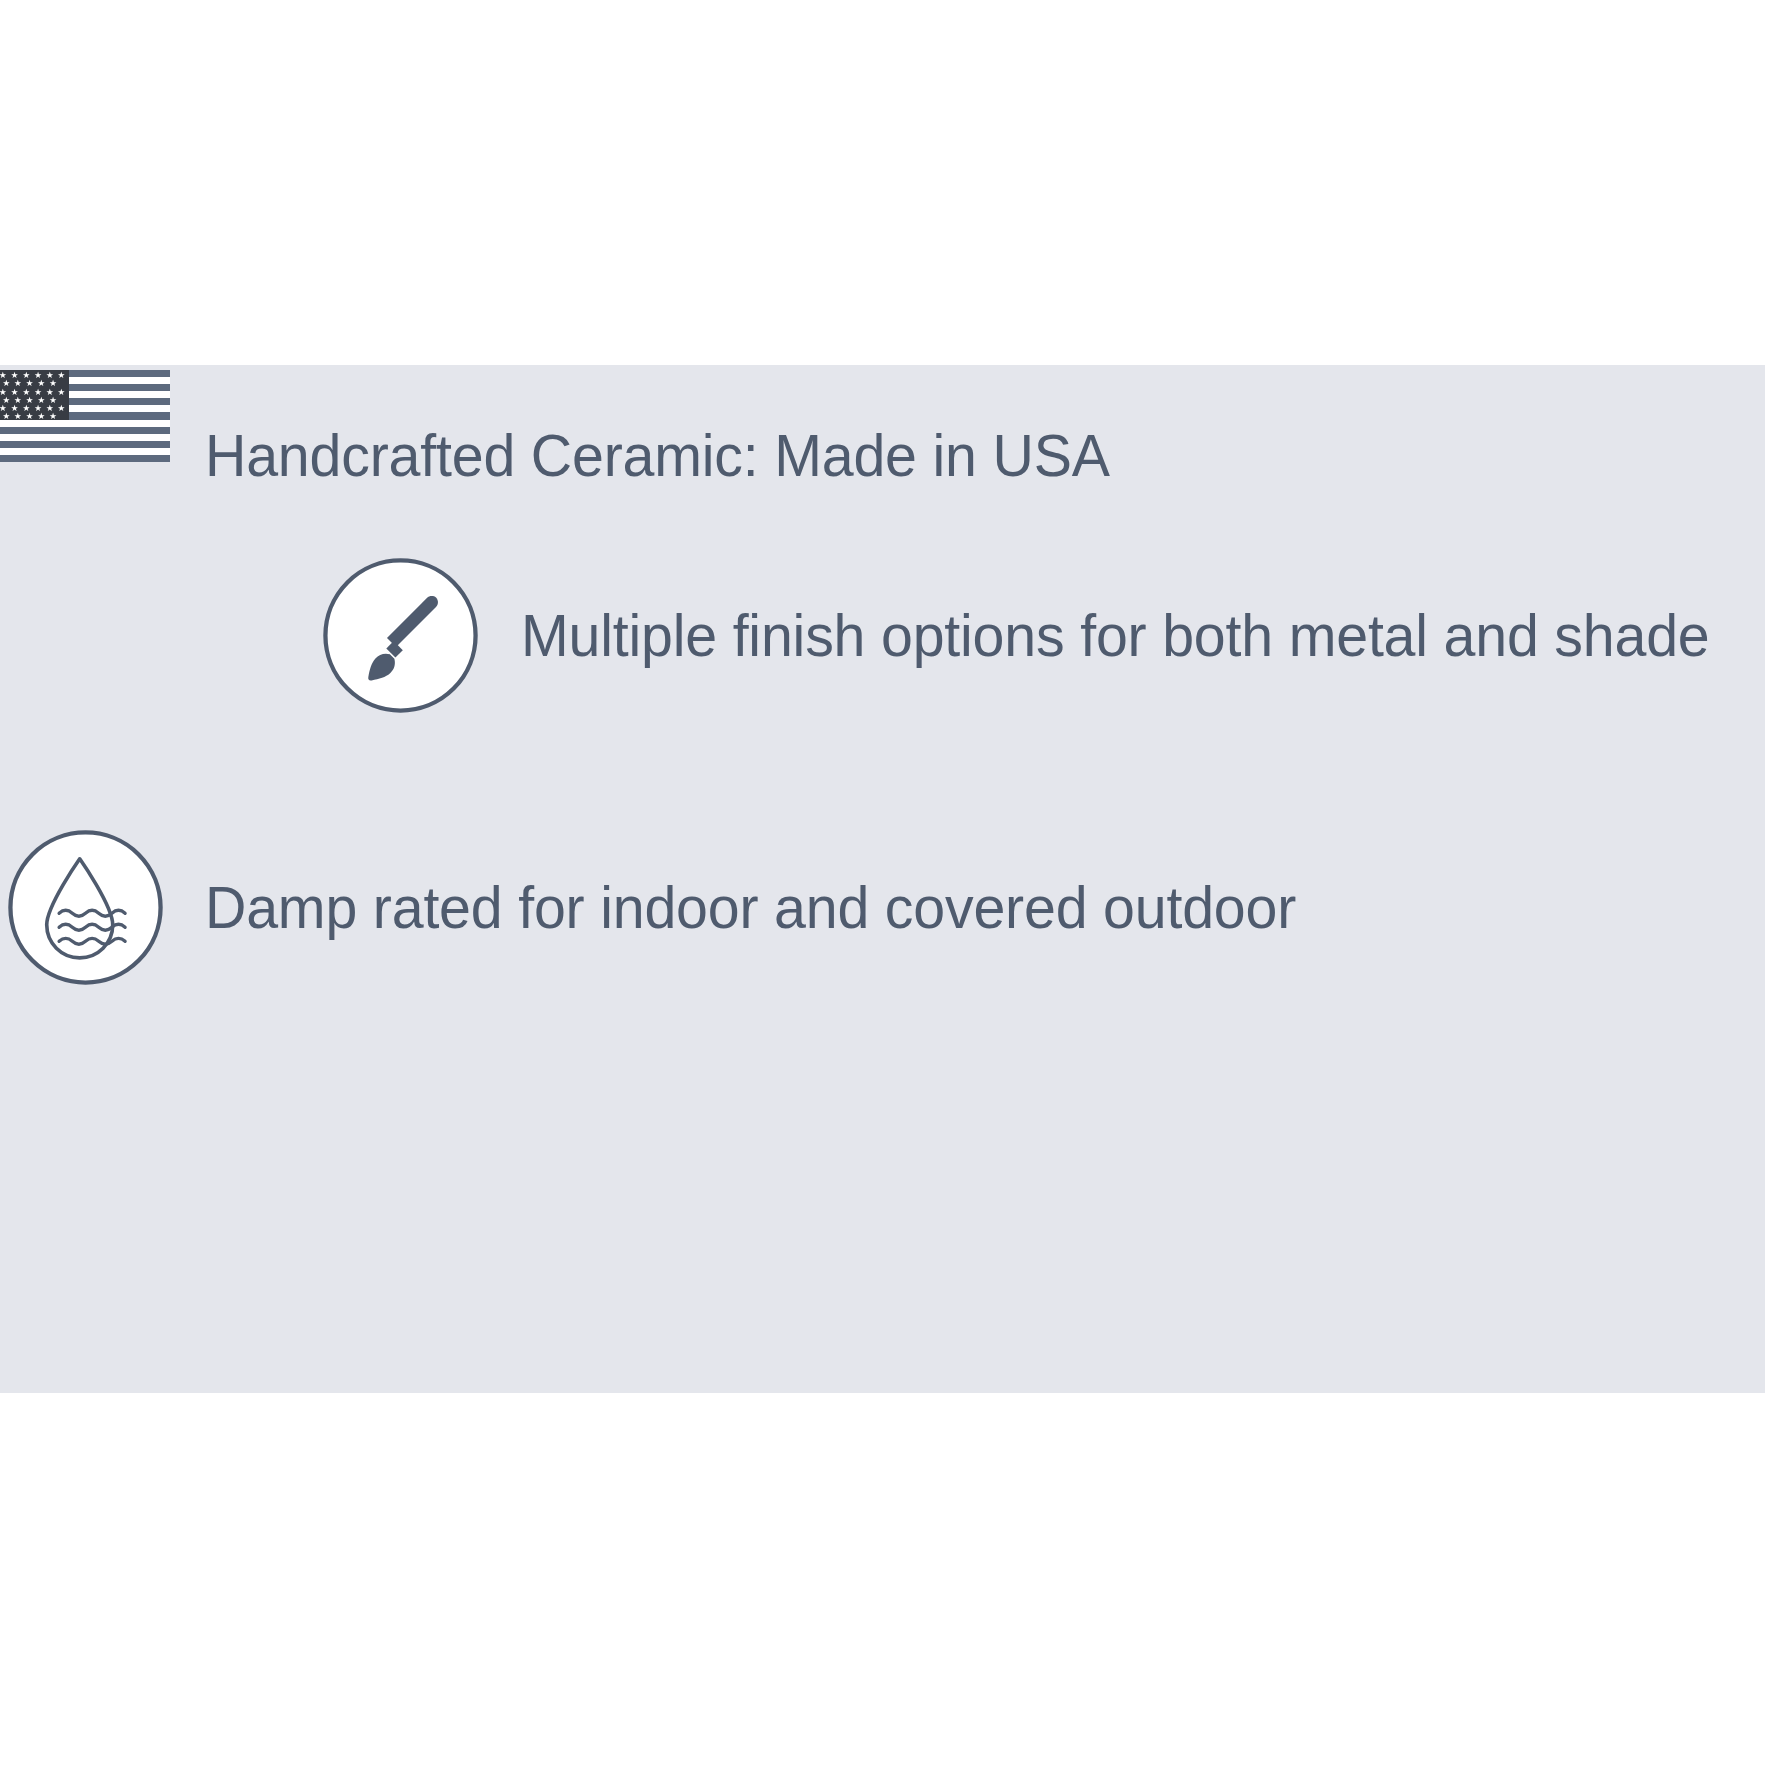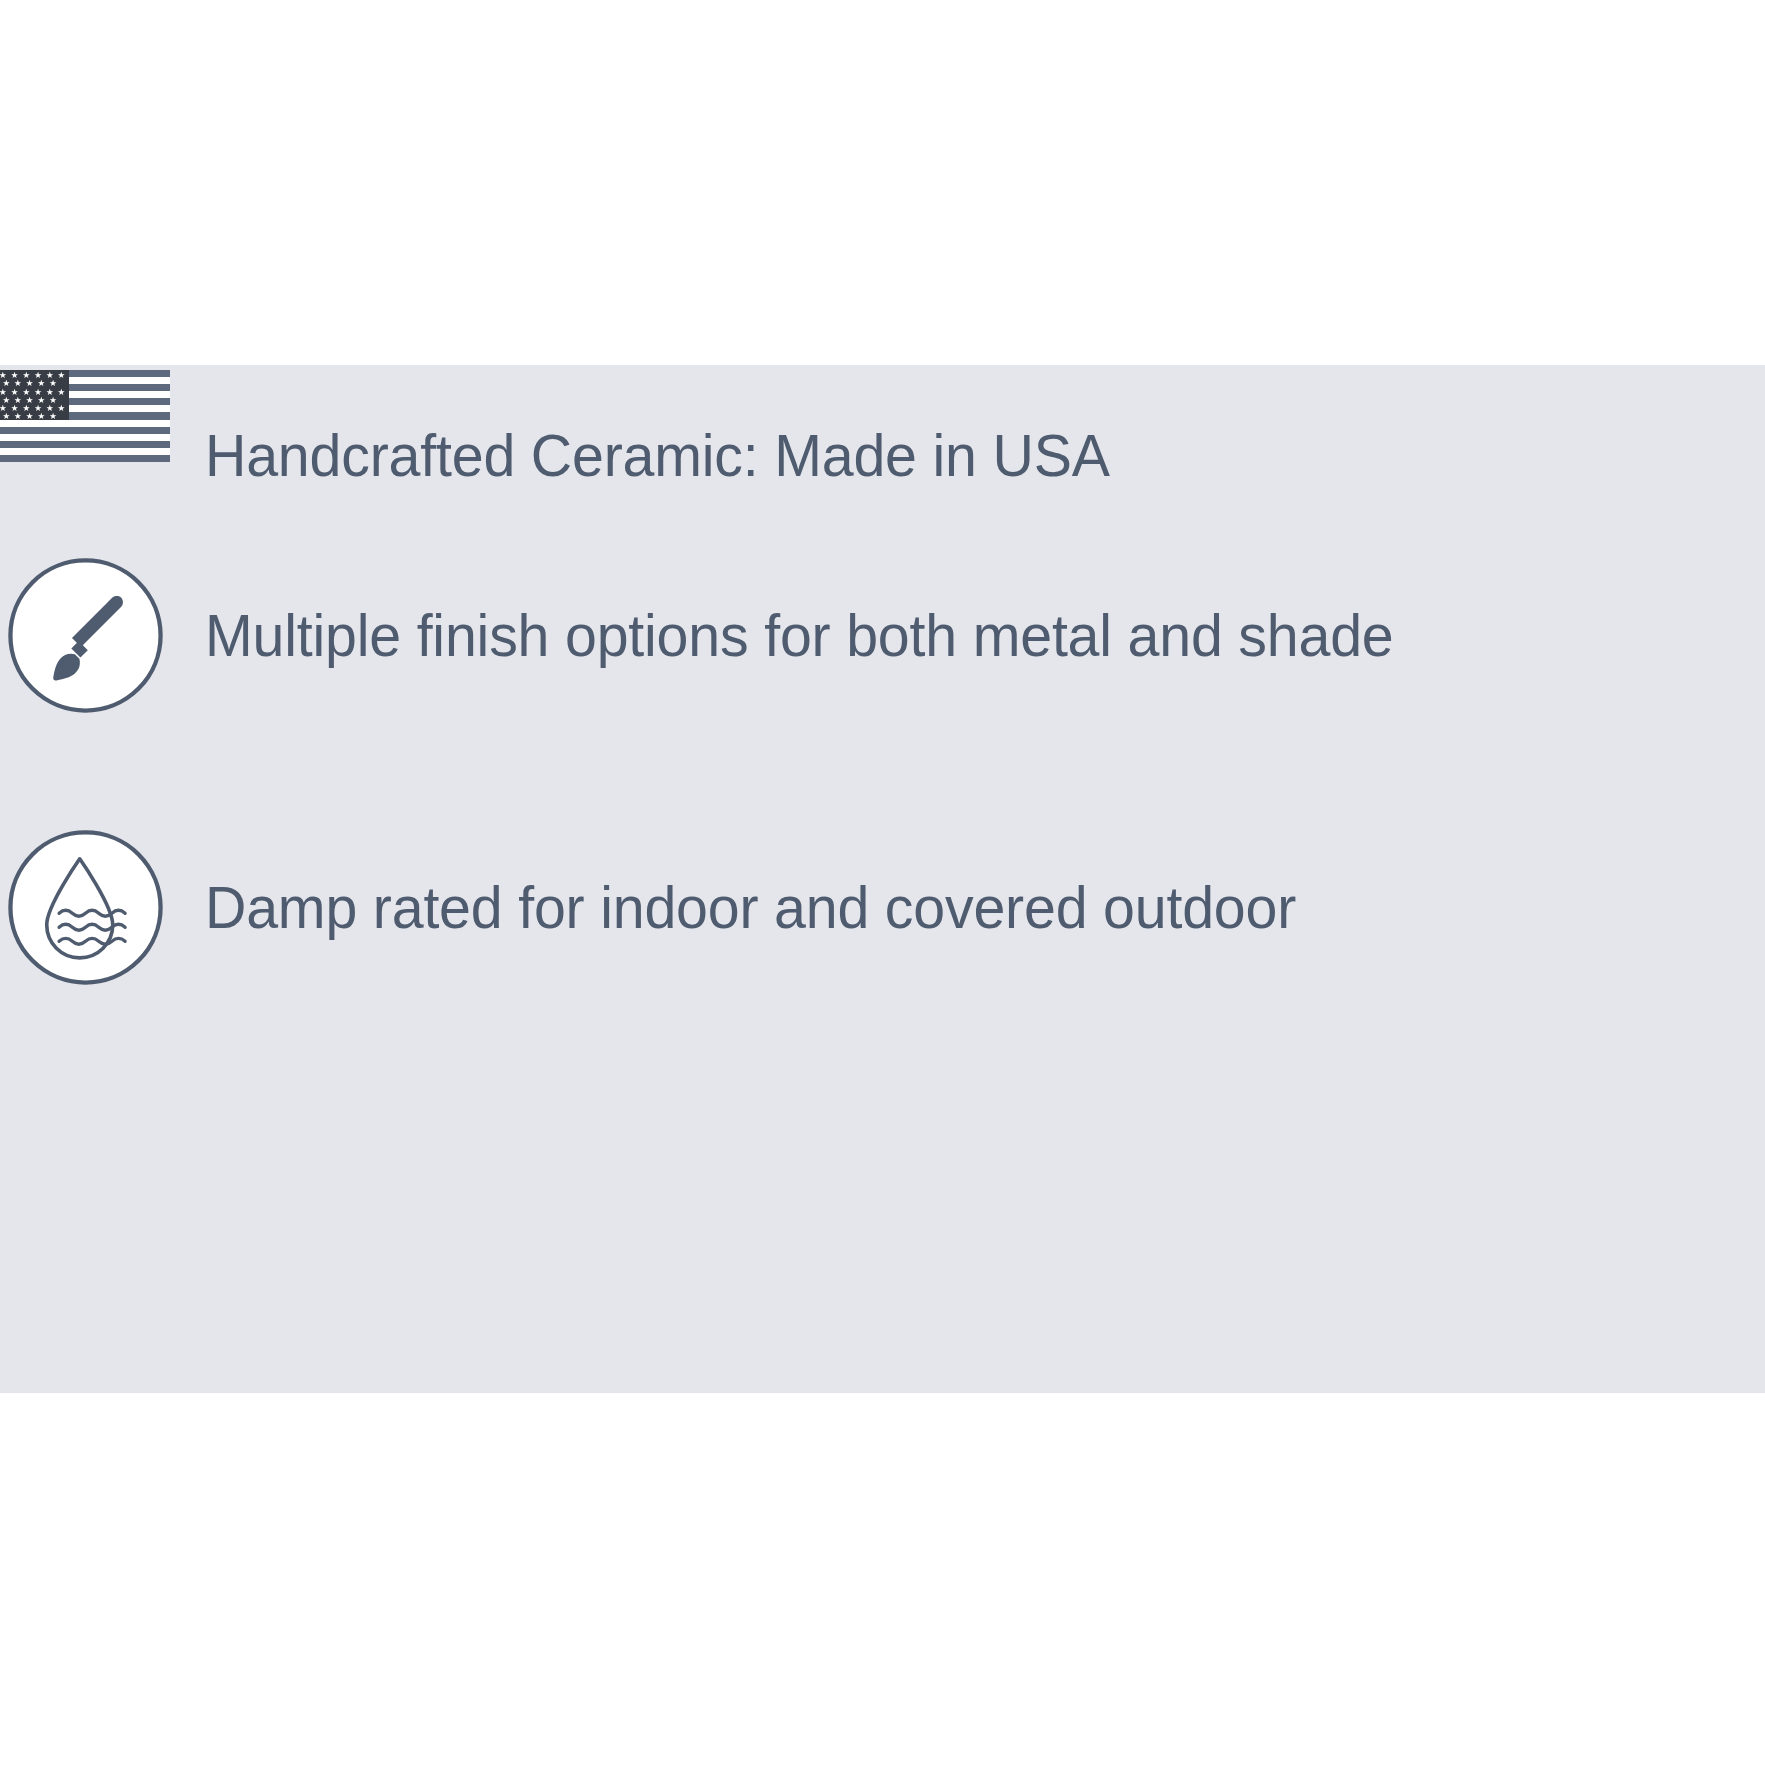--- a/index.html
+++ b/index.html
@@ -34,21 +34,21 @@
 
   .feature-row {
     position: absolute;
     left: 0;
     width: 1765px;
     height: 180px;
     display: flex;
     align-items: center;
   }
   .feature-row.r0 { top: 0px; }
-  .feature-row.r1 { top: 180px; }
+  .feature-row.r1 { top: 180px; justify-content: flex-end; }
   .feature-row.r2 { top: 452px; }
   .feature-row.r3 { top: 726px; }
 
   .icon-slot {
     position: relative;
     flex: 0 0 auto;
     width: 176px;
     height: 176px;
     margin-left: -3px;
     display: flex;

